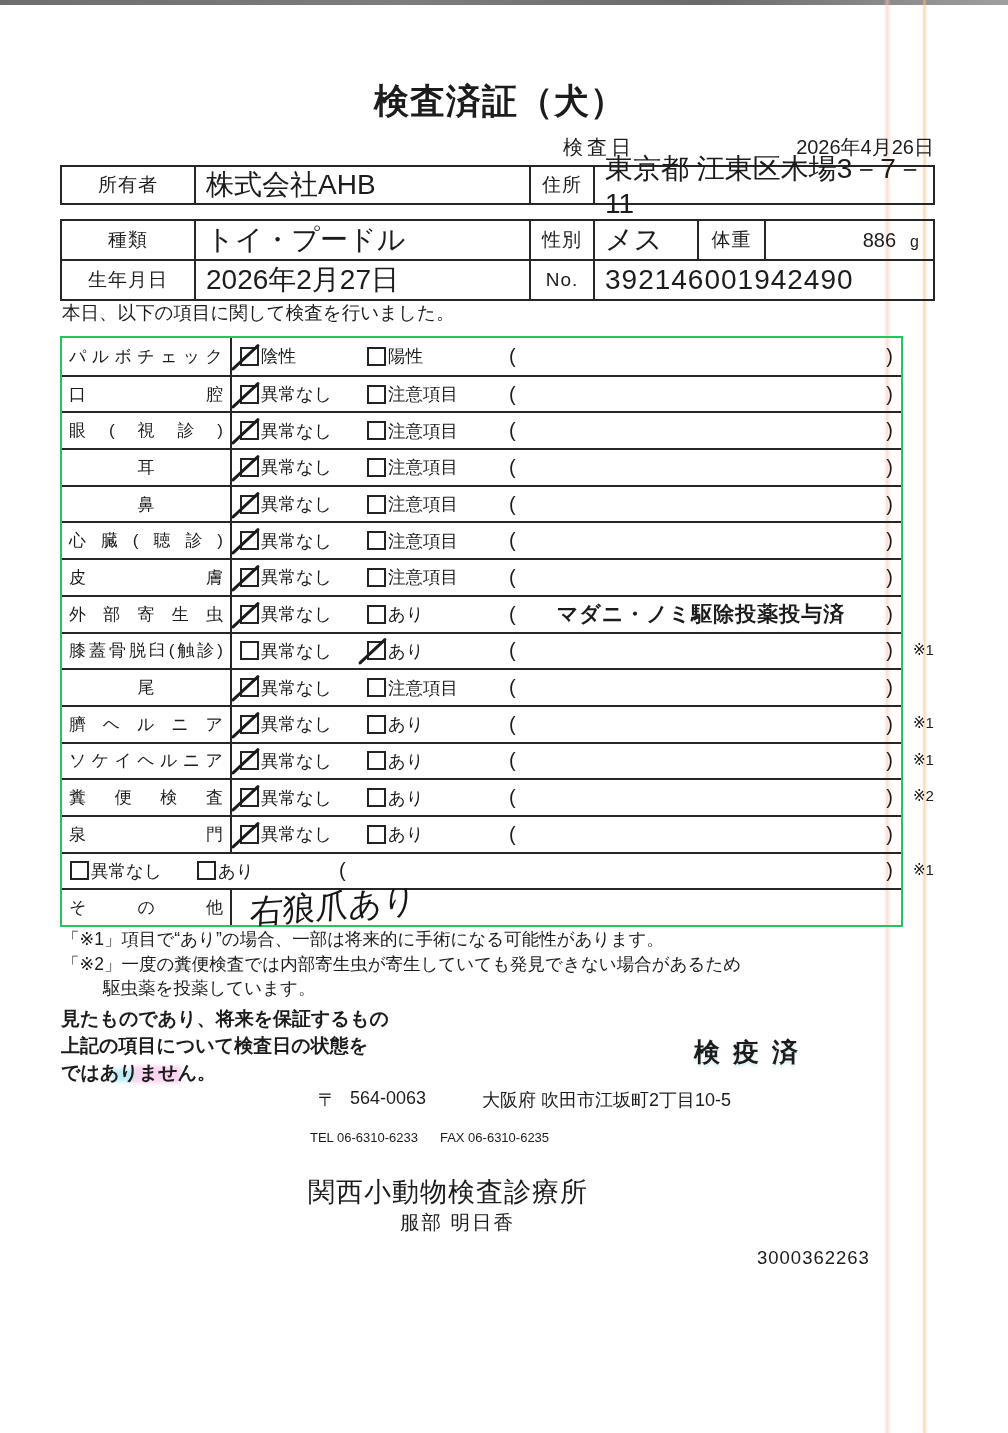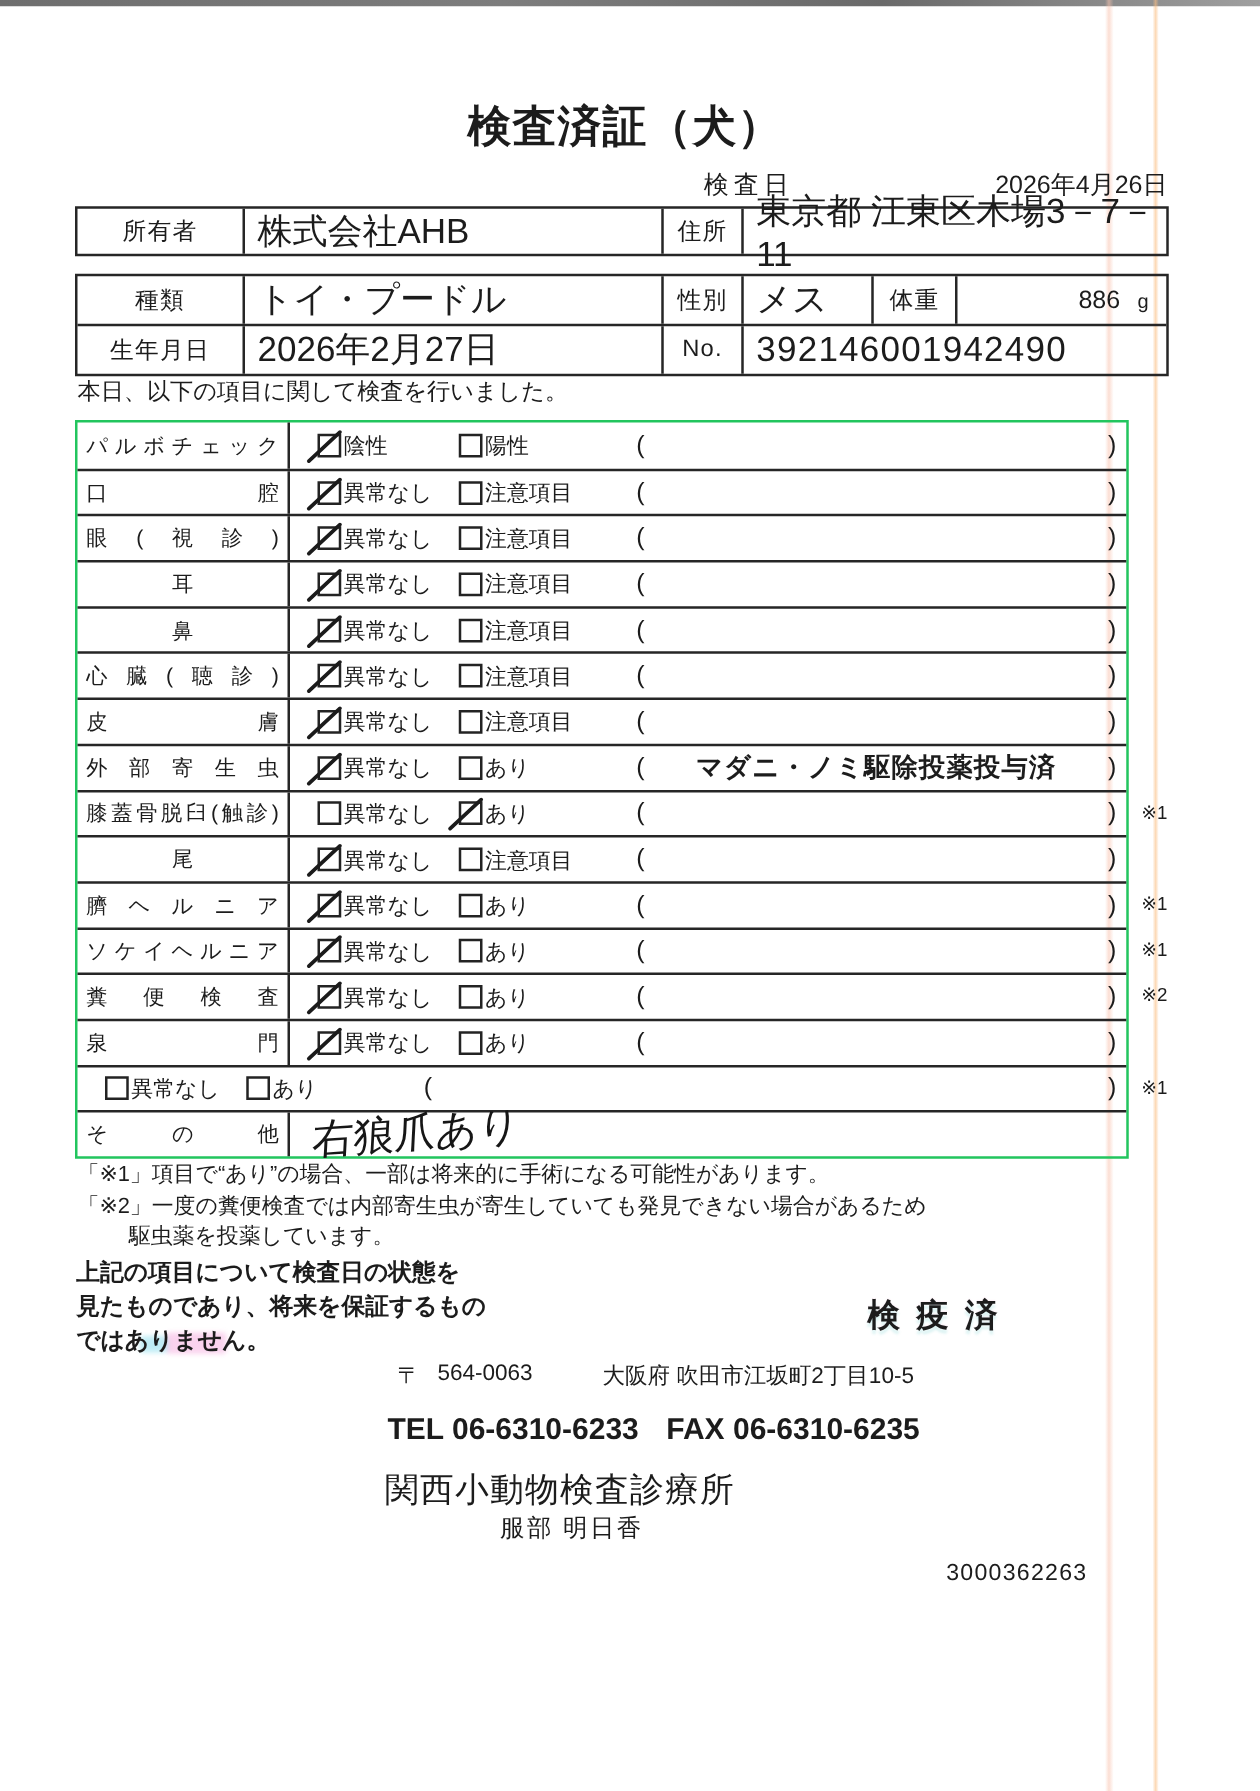--- a/index.html
+++ b/index.html
@@ -45,21 +45,21 @@
   
   .insp-tbl{left:60px;top:336px;width:843px;border:2px solid #22c55e;box-sizing:border-box;}
   .irow{display:flex;height:36.7px;position:relative;box-sizing:border-box;}
   .irow + .irow{border-top:2px solid #262626;}
   .rlabel{width:170px;box-sizing:border-box;border-right:2px solid #262626;
     font-size:17px;font-weight:500;padding:0 7px;display:flex;align-items:center;}
   .rlabel .jtext{width:100%;text-align:justify;text-align-last:justify;}
   .rlabel.single .jtext{text-align:center;text-align-last:center;}
   .rcontent{flex:1;display:flex;align-items:center;}
   .optcell{display:flex;align-items:center;font-size:17.5px;font-weight:500;}
-  .opt1{width:135px;padding-left:22px;box-sizing:border-box;}
+  .opt1{width:135px;padding-left:8px;box-sizing:border-box;}
   .opt2{width:140px;box-sizing:border-box;}
   .cb{position:relative;width:15px;height:15px;border:2px solid #232323;display:inline-block;flex:none;margin-right:2px;}
   .tick{position:absolute;left:-9px;bottom:-7px;width:37px;height:3px;background:#1b1b1b;
     transform:rotate(-43deg);transform-origin:left bottom;border-radius:3px;}
   .parencell{flex:1;display:flex;align-items:center;justify-content:space-between;
     font-size:20px;padding:0 8px 0 2px;}
   .ptext{flex:1;text-align:center;font-size:21px;font-weight:700;letter-spacing:1px;}
   .rnote{position:absolute;left:851px;top:7px;font-size:15px;font-weight:500;white-space:nowrap;}
   .handwrite{font-size:33px;font-weight:500;transform:rotate(-4deg) skewX(-7deg);
     transform-origin:left center;margin-left:18px;margin-top:10px;white-space:nowrap;color:#161616;}
@@ -67,21 +67,21 @@
   .note-line{font-size:17.5px;font-weight:500;}
   .n1{left:62px;top:927px;}
   .n2{left:62px;top:952px;}
   .n2b{left:103px;top:976px;}
 
   .disclaimer{left:61px;top:1005px;font-size:19px;font-weight:700;line-height:27px;}
   .stamp{left:694px;top:1035px;font-size:26px;font-weight:600;letter-spacing:13px;
     text-shadow:0 3px 2px rgba(60,190,190,.18), 0 -1px 1px rgba(230,120,180,.10);}
   .postal-line{left:318px;top:1088px;font-size:18px;font-weight:500;display:flex;gap:14px;}
   .postal-line .gap{width:28px;}
-  .tel-line{left:310px;top:1130px;font-size:24px;font-weight:700;display:flex;gap:22px;}
+  .tel-line{left:310px;top:1130px;font-size:13px;font-weight:400;display:flex;gap:22px;}
   .clinic-name{left:308px;top:1174px;font-size:27px;font-weight:500;letter-spacing:1px;}
   .vet-name{left:400px;top:1209px;font-size:19.5px;font-weight:500;letter-spacing:2px;}
   .serial{left:757px;top:1247px;font-size:18.5px;font-weight:500;letter-spacing:1px;}
 </style>
 </head>
 <body>
 
 <div class="abs top-band"></div>
 <div class="abs line-pink"></div>
 <div class="abs line-orange"></div>
@@ -460,22 +460,22 @@
         <div class="handwrite">右狼爪あり</div>
       </div>
     </div>
   </div>
 
 <div class="abs note-line n1">「※1」項目で“あり”の場合、一部は将来的に手術になる可能性があります。</div>
 <div class="abs note-line n2">「※2」一度の糞便検査では内部寄生虫が寄生していても発見できない場合があるため</div>
 <div class="abs note-line n2b">駆虫薬を投薬しています。</div>
 
 <div class="abs disclaimer">
+  <div>見たものであり、将来を保証するもの</div>
   <div>上記の項目について検査日の状態を</div>
-  <div>見たものであり、将来を保証するもの</div>
   <div>ではありません。</div>
 </div>
 
 <div class="abs stamp">検疫済</div>
 
 <div class="abs postal-line">
   <span>〒</span>
   <span>564-0063</span>
   <span class="gap"></span>
   <span>大阪府 吹田市江坂町2丁目10-5</span>

